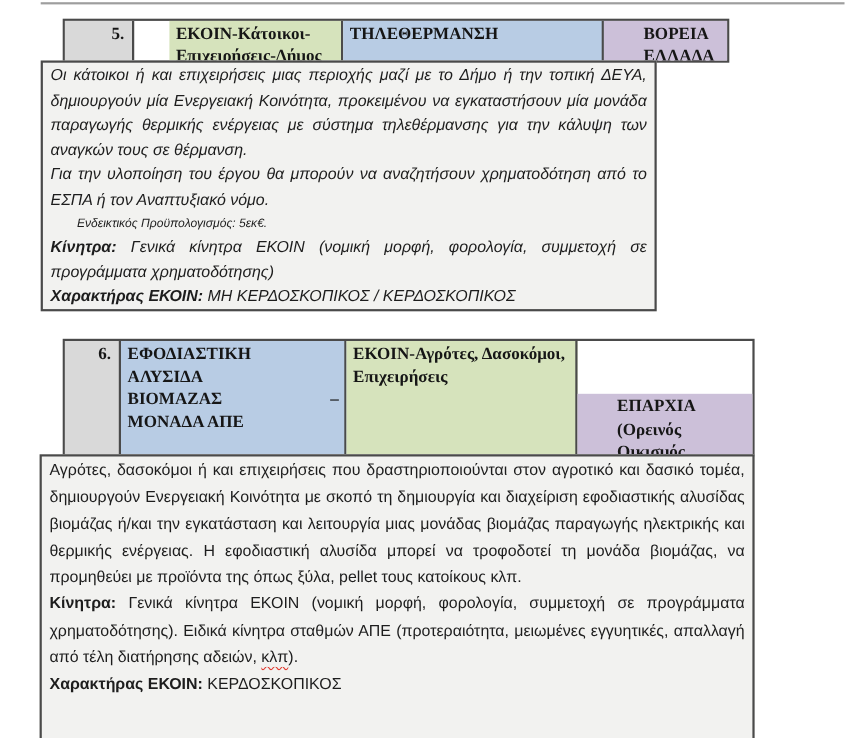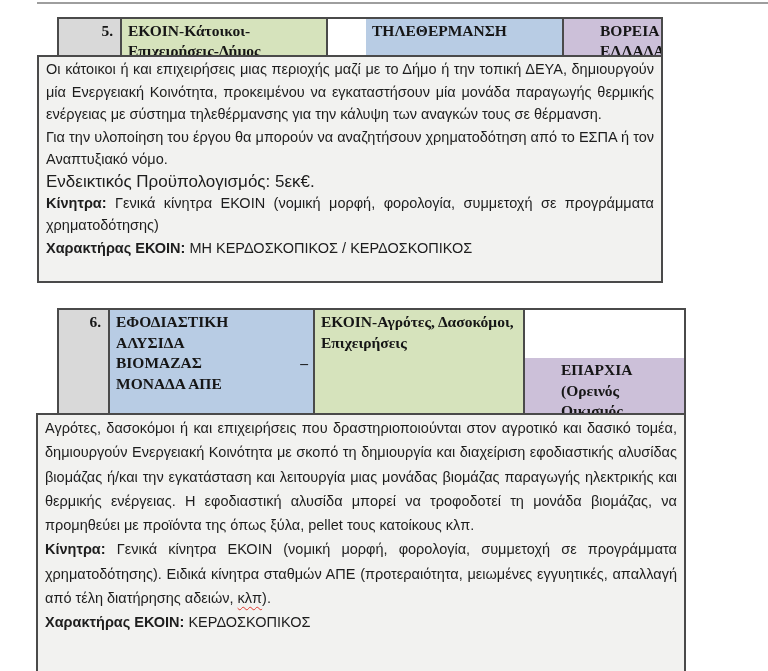--- a/index.html
+++ b/index.html
@@ -35,43 +35,43 @@
     padding: 2px 5px 2px 6px;
     overflow: hidden;
   }
   .hdr .cell:last-child { border-right: none; flex: 1; }
   .cell.num   { background: var(--numbg); text-align: right; padding-right: 7px; }
   .cell.memb  { background: var(--membg); }
   .cell.topic { background: var(--topbg); }
   .cell.regio { background: var(--regbg); padding-left: 36px; }
   .t1h { left: 57px; top: 17px;  width: 606px; height: 40px;  }
   .t1h .num   { width: 63px; }
-  .t1h .memb  { width: 206px; }
-  .t1h .topic { width: 198px; margin-left: 38px; }
+  .t1h .memb  { width: 158px; margin-left: 32px; }
+  .t1h .topic { width: 237px; }
   .t2h { left: 57px; top: 308px; width: 629px; height: 107px; line-height: 20.5px; }
   .t2h .num   { width: 51px; }
   .t2h .memb  { width: 210px; }
   .t2h .topic { width: 205px; }
   .t2h .regio { padding-right: 44px; margin-top: 48px; }
   .tline-split { display: flex; justify-content: space-between; }
   
   .bodybox {
     position: absolute;
     box-sizing: border-box;
     border: 2px solid var(--border);
     background: var(--bodybg);
     padding: 1px 7px 0 7px;
     font-size: 14.5px;
     text-align: justify;
   }
-  .t1b { left: 37px; top: 55px;  width: 626px; height: 228px; line-height: 22.5px; }
+  .t1b { left: 37px; top: 55px;  width: 560px; height: 228px; line-height: 22.5px; font-style: italic; }
   .t2b { left: 36px; top: 413px; width: 650px; height: 291px; line-height: 24.3px; }
   .bodybox p { margin: 0; }
   .bodybox b { font-weight: 700; }
-  p.small { font-size: 17px; line-height: 21px; }
+  p.small { font-size: 11px; line-height: 21px; margin-left: 24px; }
   .sic {
     text-decoration: underline;
     text-decoration-style: wavy;
     text-decoration-color: var(--squiggle);
     text-decoration-thickness: 1px;
     text-underline-offset: 3px;
     text-decoration-skip-ink: none;
   }
 </style>
 </head>

